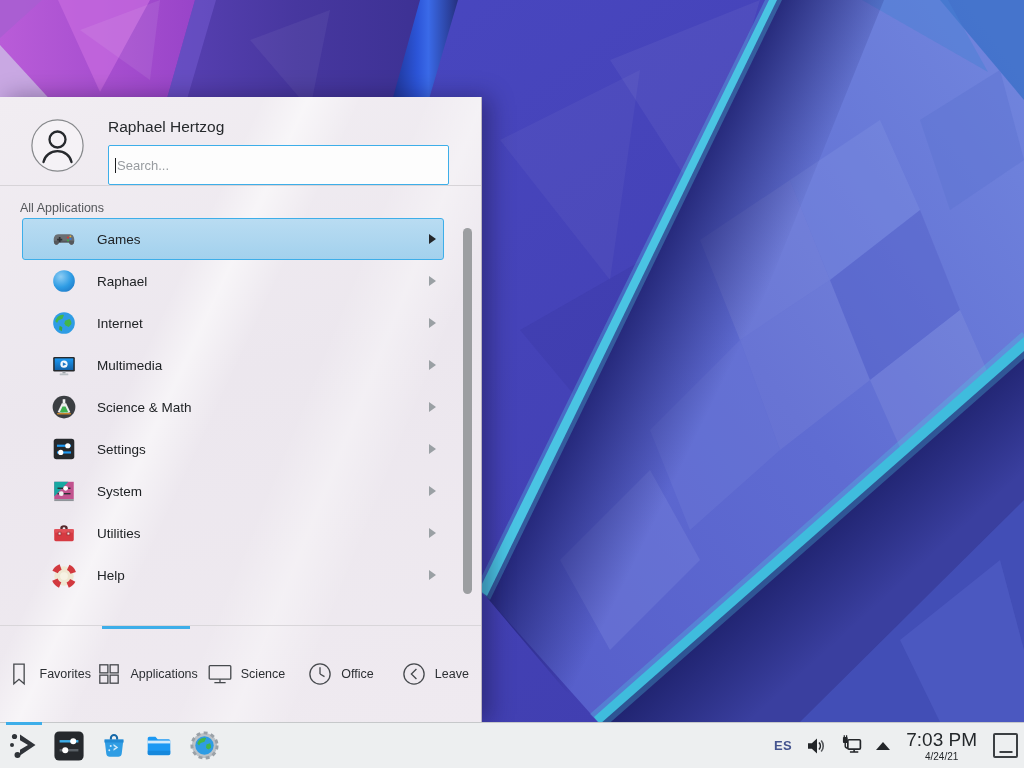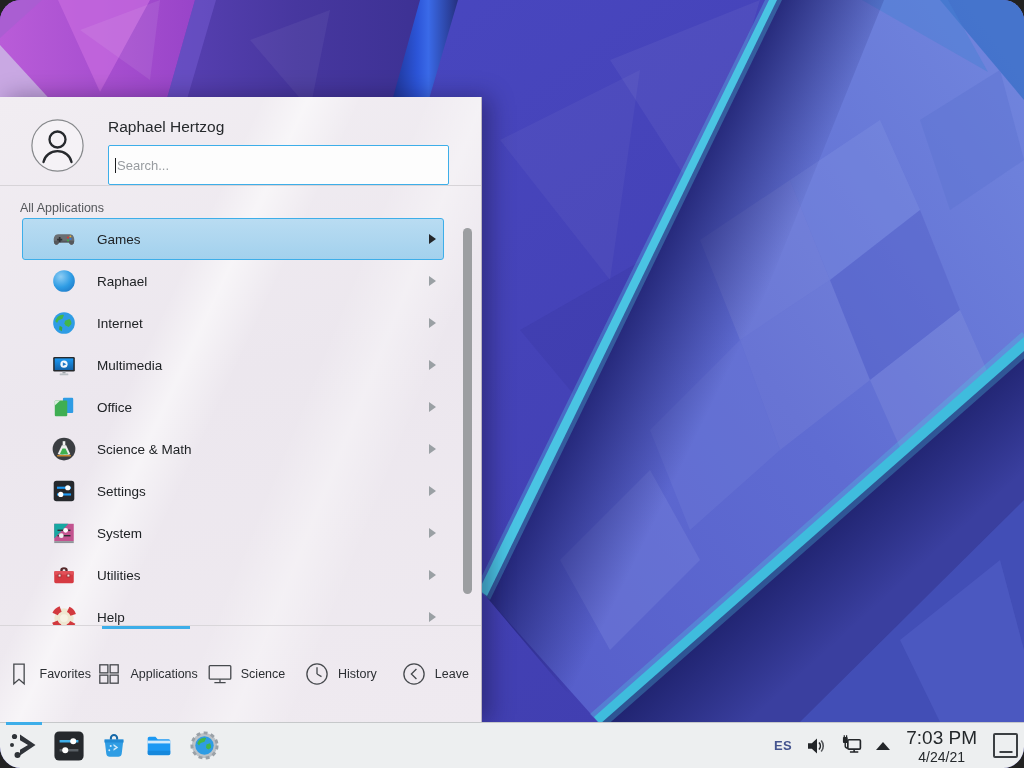--- a/index.html
+++ b/index.html
@@ -1,17 +1,17 @@
 <!DOCTYPE html>
 <html><head>
 <meta charset="utf-8">
 <style>
   html,body{margin:0;padding:0;background:#222;}
   .screen{position:relative;width:1024px;height:768px;overflow:hidden;
-          font-family:"Liberation Sans",sans-serif;border-radius:21px;-webkit-font-smoothing:antialiased;}
+          font-family:"Liberation Sans",sans-serif;-webkit-font-smoothing:antialiased;}
   .wallpaper{position:absolute;inset:0;width:1024px;height:768px;display:block;}
 
   
   .kickoff{position:absolute;left:0;top:97px;width:481px;height:625px;
            background:linear-gradient(168deg,#f1edf2 0%,#ece7ee 45%,#efeaf0 100%);
            box-shadow:8px 0 22px rgba(15,8,40,.38);border-right:1px solid rgba(90,80,110,.35);}
   .kickoff::before{content:"";position:absolute;inset:0;pointer-events:none;
            background:
              linear-gradient(115deg,transparent 34%,rgba(255,255,255,.55) 40%,transparent 47%),
              linear-gradient(112deg,transparent 58%,rgba(255,255,255,.35) 66%,transparent 74%);}
@@ -51,21 +51,21 @@
   .task{position:relative;height:46px;display:flex;align-items:center;justify-content:center;}
   .task.launcher{width:38px;}
   .task.launcher .task-active-line{position:absolute;left:1px;right:1px;top:-1px;height:3px;background:#3daee9;}
   .task svg{display:block;}
   .tray{position:absolute;right:0;top:0;bottom:0;display:flex;align-items:center;gap:13px;padding-right:6px;}
   .kbd-layout{font-size:13px;font-weight:bold;color:#44548e;letter-spacing:.5px;}
   .tray-arrow{width:0;height:0;border-left:7px solid transparent;border-right:7px solid transparent;
               border-bottom:8px solid #232629;}
   .clock{text-align:center;line-height:1;margin:0 3px;color:#24282b;}
   .clock-time{font-size:19px;}
-  .clock-date{font-size:14px;margin-top:3px;}
+  .clock-date{font-size:10px;margin-top:3px;}
   .show-desktop{width:25px;height:25px;box-sizing:border-box;border:2px solid #3b3f42;border-radius:2px;position:relative;}
   .show-desktop::after{content:"";position:absolute;left:50%;transform:translateX(-50%);bottom:3px;width:13px;height:2px;background:#3b3f42;}
 </style>
 </head>
 <body>
 
 <div class="screen">
 
   <svg class="wallpaper" viewBox="0 0 1024 768" preserveAspectRatio="none">
     <defs>
@@ -229,31 +229,20 @@
             <circle cx="12" cy="11.2" r="3.3" fill="#ffffff" opacity=".95"></circle>
             <path d="M10.9 9.4l3.4 1.8-3.4 1.8z" fill="#1b78c8"></path>
             <rect x="10.6" y="18" width="2.8" height="1.8" fill="#9aa0a5"></rect>
             <rect x="8" y="19.8" width="8" height="1.6" rx=".5" fill="#b9bfc4"></rect>
           </svg>
         </span>
         <span class="app-label">Multimedia</span>
         <span class="app-arrow"></span>
       </div>
 
-      <div class="app-row">
-        <span class="app-icon">
-          <svg viewBox="0 0 24 24">
-            <rect x="11" y="3.5" width="9.5" height="14" rx="1" fill="#2e9ce4"></rect>
-            <rect x="3.5" y="6" width="11.5" height="14.5" rx="1" fill="#3fae52"></rect>
-            <path d="M3.5 10.5V7c0-.6.4-1 1-1h4z" fill="#d9efdc"></path>
-          </svg>
-        </span>
-        <span class="app-label">Office</span>
-        <span class="app-arrow"></span>
-      </div>
 
       <div class="app-row">
         <span class="app-icon">
           <svg viewBox="0 0 24 24">
             <circle cx="12" cy="12" r="10.5" fill="#3b3e42"></circle>
             <rect x="10.8" y="4.8" width="2.4" height="4" fill="#f2f2f2"></rect>
             <path d="M10 8.5h4l3.8 8.2c.3.7-7.3 1.5-11.6 0z" fill="#ededed"></path>
             <path d="M10.6 11.5h2.8l2.4 5c-2.4.8-5.2.8-7.6 0z" fill="#3fb14e"></path>
             <rect x="5.5" y="17.6" width="13" height="1.3" rx=".6" fill="#c8872e"></rect>
           </svg>
@@ -348,21 +337,21 @@
             <path d="M10 25.2h12"></path>
         </svg>
         <span class="tab-label">Science</span>
       </div>
       <div class="tab">
         <svg viewBox="0 0 32 32" fill="none" stroke="#46494d" stroke-width="1.4">
           <circle cx="16" cy="16" r="10.8"></circle>
           <path d="M16 16V8.8"></path>
             <path d="M16 16l4.8 2.8"></path>
         </svg>
-        <span class="tab-label">History</span>
+        <span class="tab-label">Office</span>
       </div>
       <div class="tab">
         <svg viewBox="0 0 32 32" fill="none" stroke="#46494d" stroke-width="1.4">
           <circle cx="16" cy="16" r="10.8"></circle>
           <path d="M18.6 10.6L13.2 16l5.4 5.4"></path>
         </svg>
         <span class="tab-label">Leave</span>
       </div>
     </div>
   </div>

